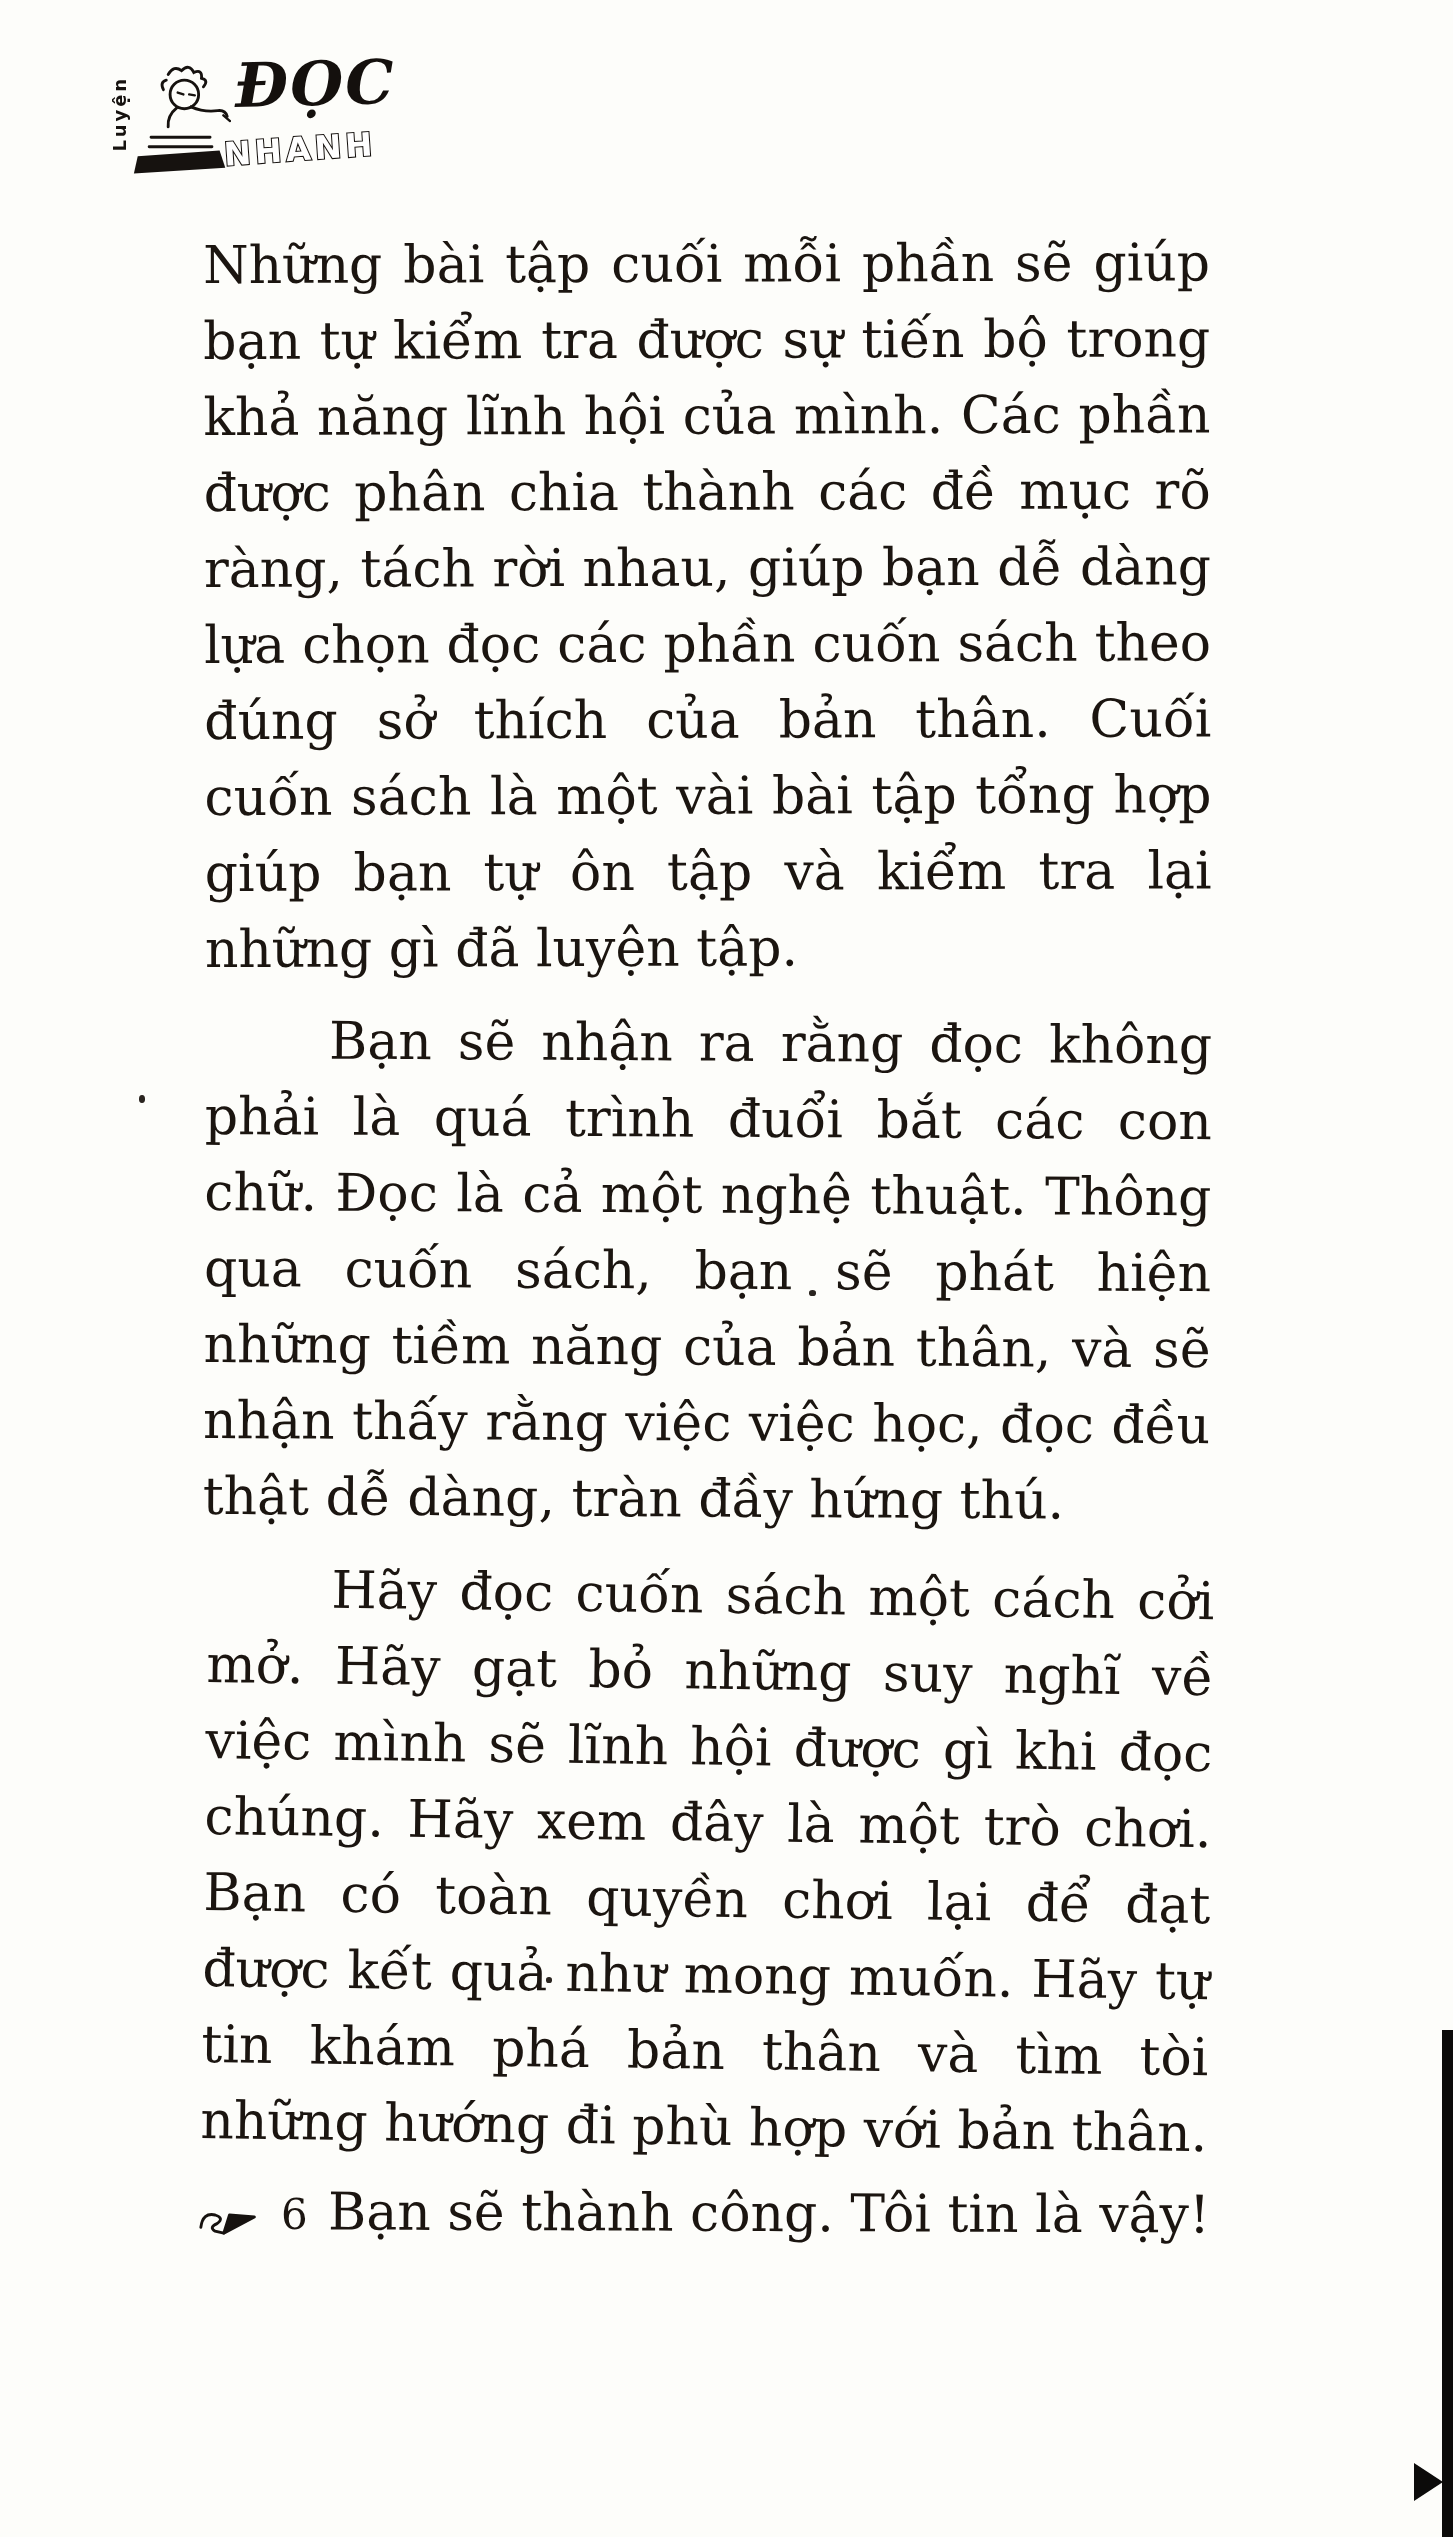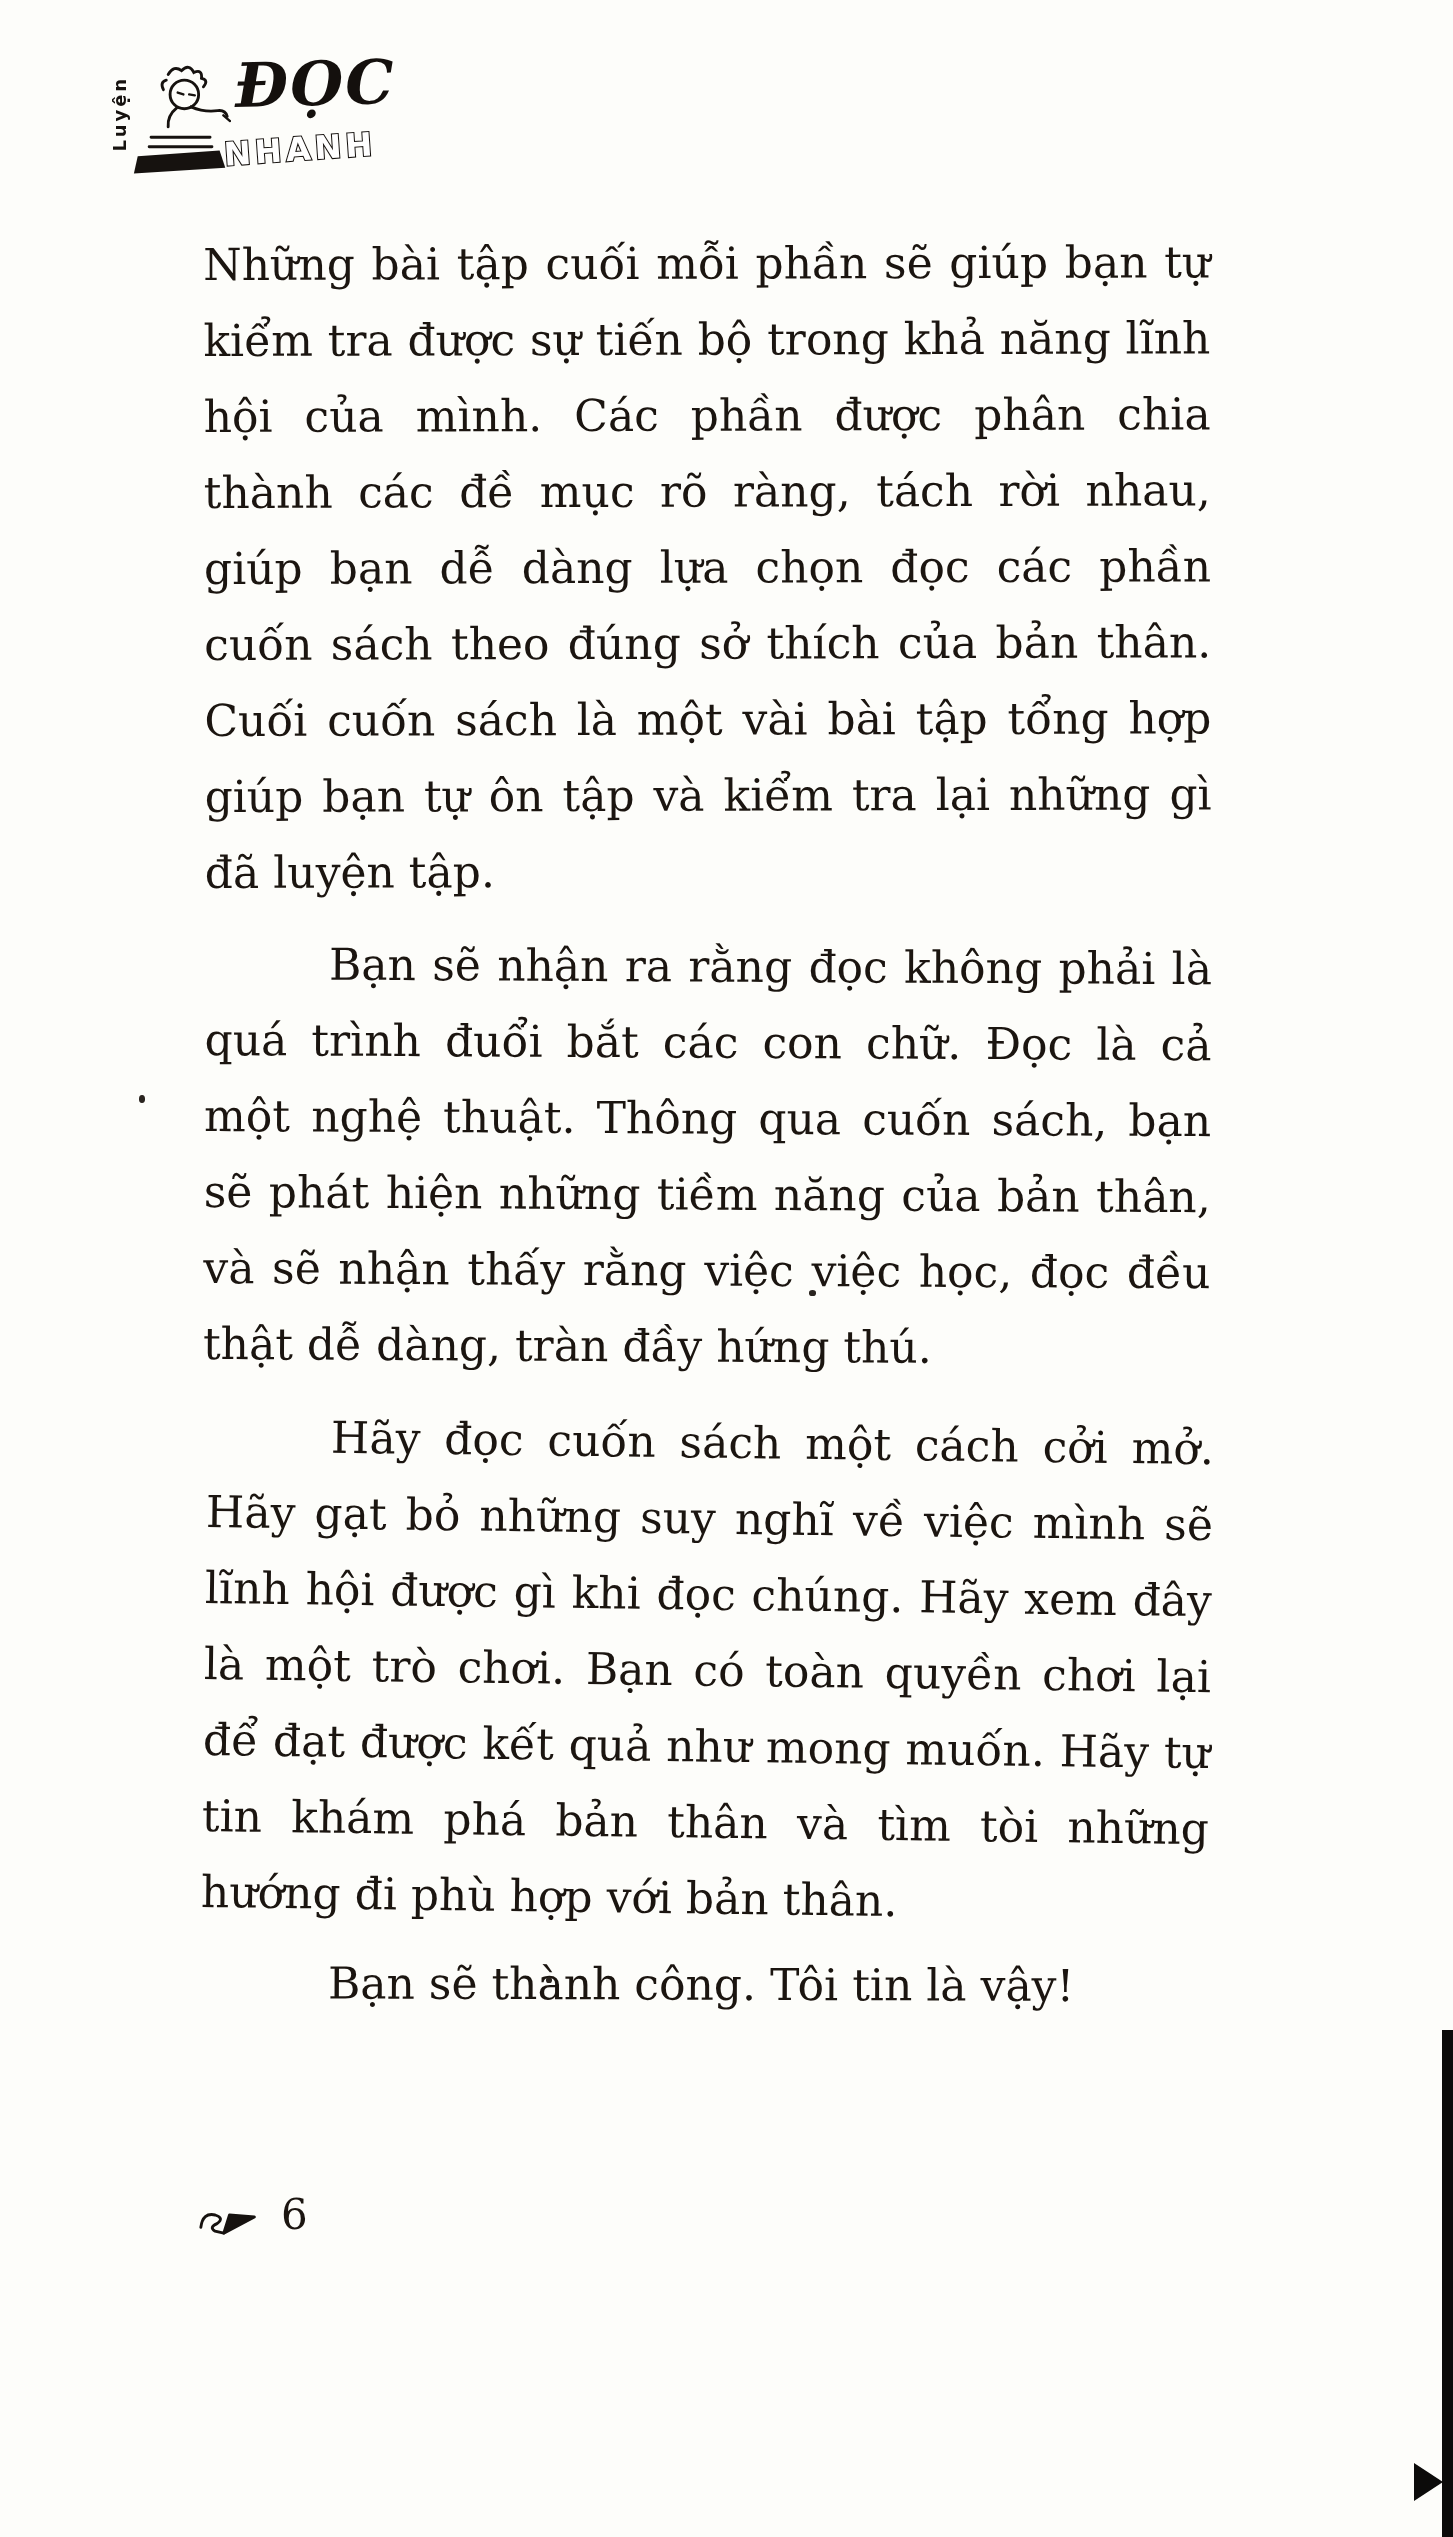--- a/index.html
+++ b/index.html
@@ -31,21 +31,21 @@
   .logo-nhanh-svg{position:absolute;left:113px;top:61px;transform:rotate(-4deg);}
   .logo-nhanh-svg text{
     font-family:"DejaVu Sans",sans-serif;font-weight:bold;
     font-size:34px;letter-spacing:4px;
     fill:#ffffff;stroke:#15110e;stroke-width:2.2px;paint-order:stroke;
   }
 
   
   .body-text{
     position:absolute;left:204px;top:227px;width:1007px;
-    font-size:44px;line-height:76px;text-align:justify;
+    font-size:52px;line-height:76px;text-align:justify;
   }
   .body-text p{margin:0 0 15.3px 0;text-indent:124px;transform-origin:left center;}
   .body-text p.no-indent{text-indent:0;}
   .body-text p.r-a{transform:rotate(-0.15deg);}
   .body-text p.r-b{transform:rotate(0.3deg);}
   .body-text p.r-c{transform:rotate(0.75deg);}
   .body-text p.r-d{transform:rotate(0.2deg);}
 
   
   .footer{

